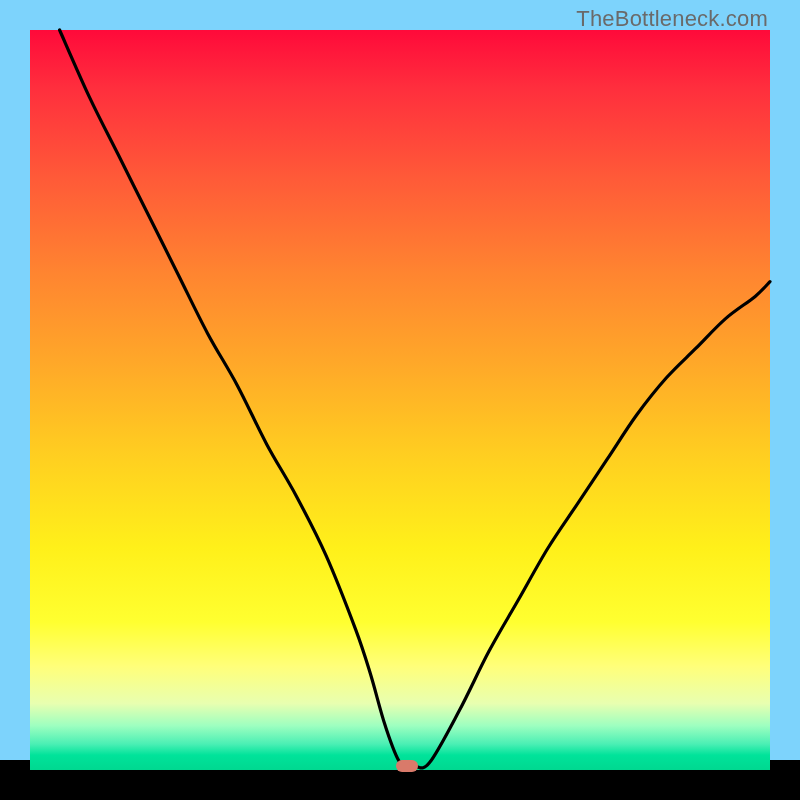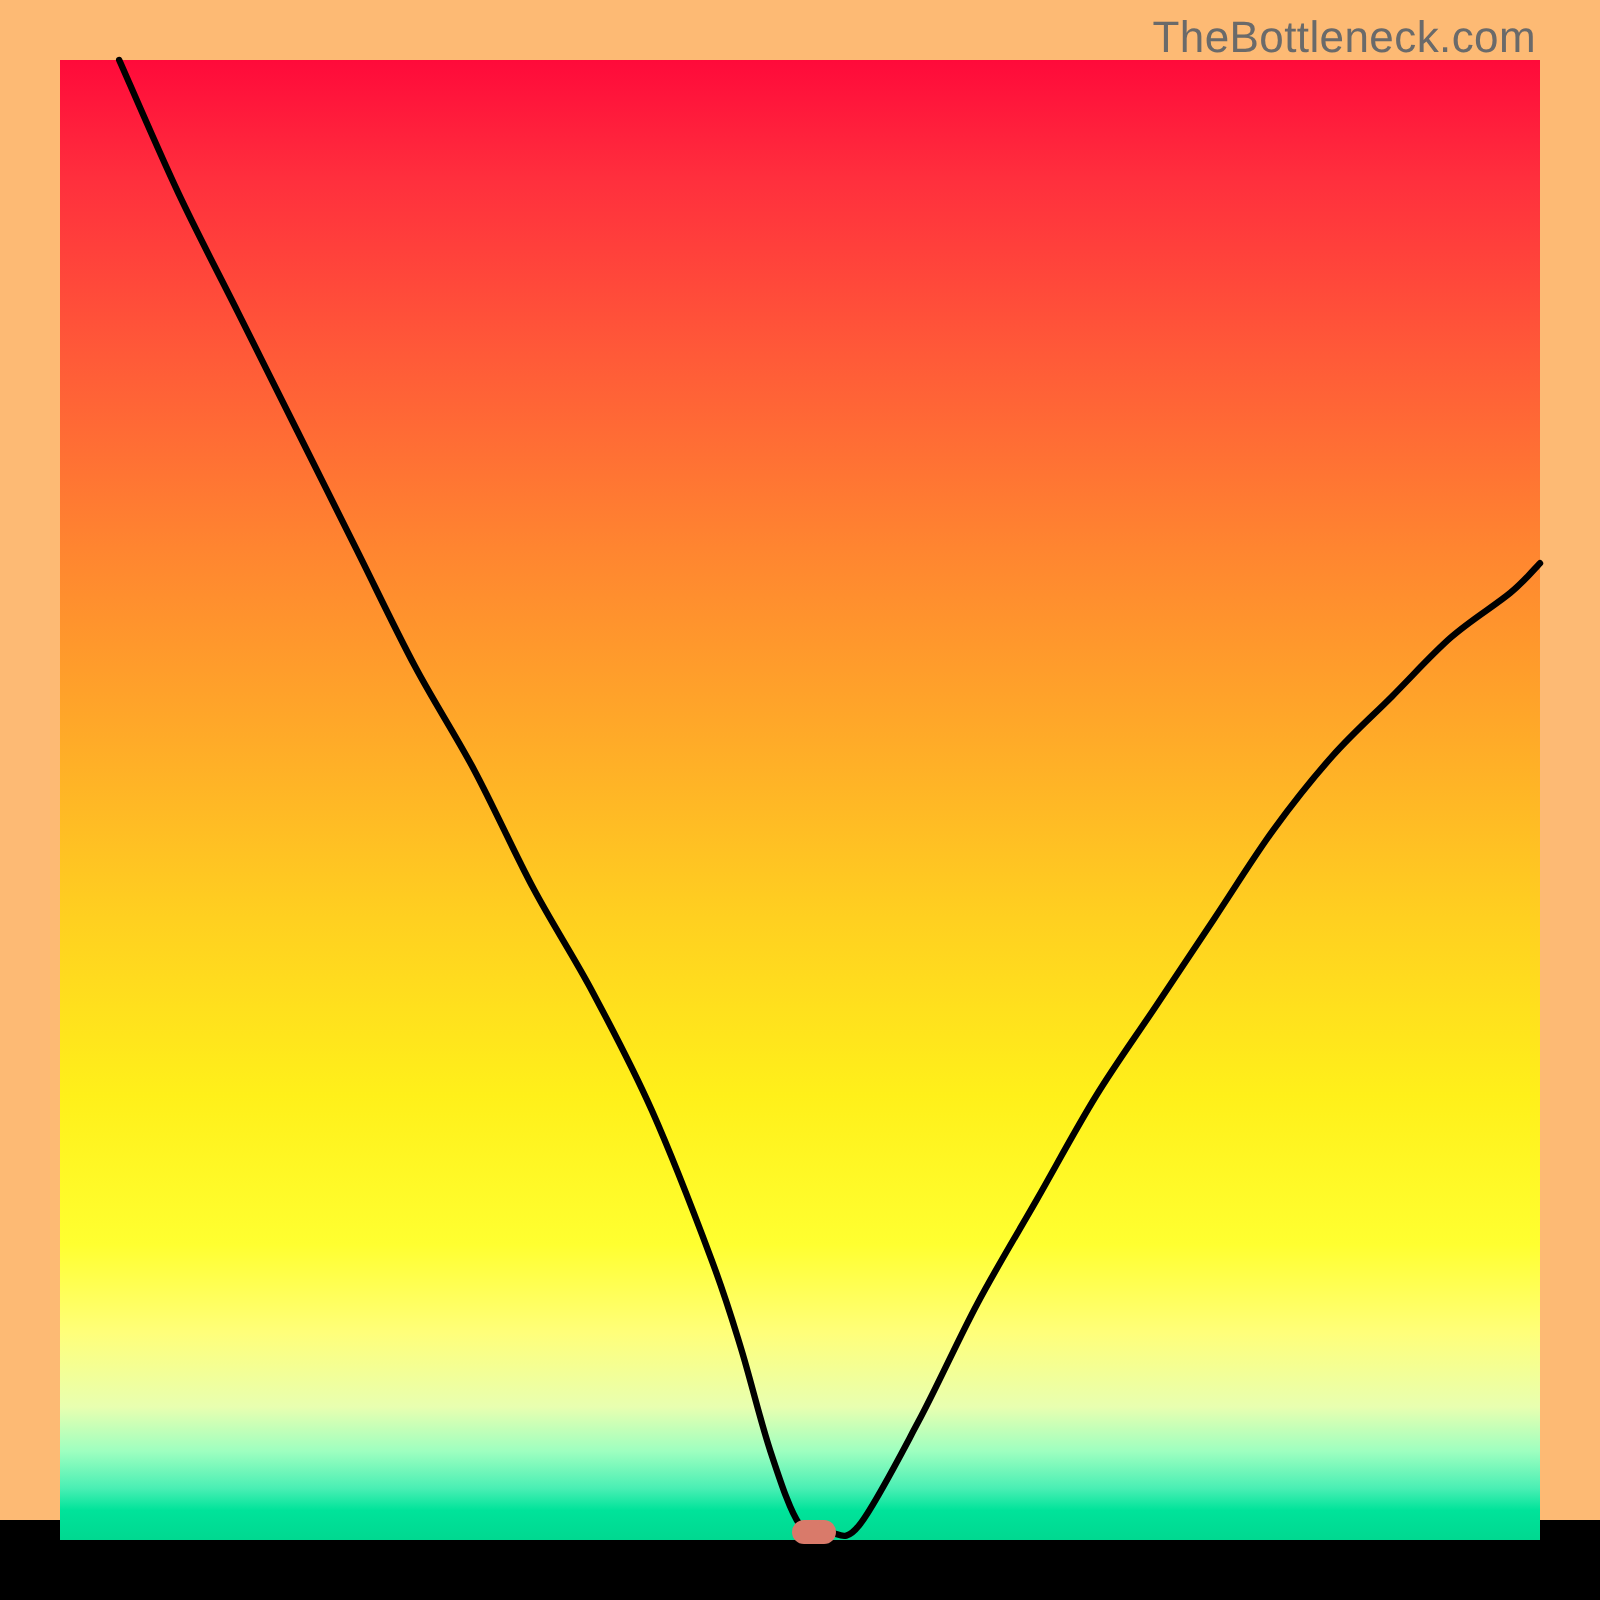--- a/index.html
+++ b/index.html
@@ -8,21 +8,21 @@
     width: 800px;
     height: 800px;
     background: #000;
     overflow: hidden;
     font-family: Arial, Helvetica, sans-serif;
   }
   .frame {
     position: relative;
     width: 800px;
     height: 760px;
-    background: #fdba74;
+    background: #7dd3fc;
   }
   .plot-area {
     position: absolute;
     left: 30px;
     top: 30px;
     width: 740px;
     height: 740px;
     background: linear-gradient(
       to bottom,
       #ff0a3a 0%,

